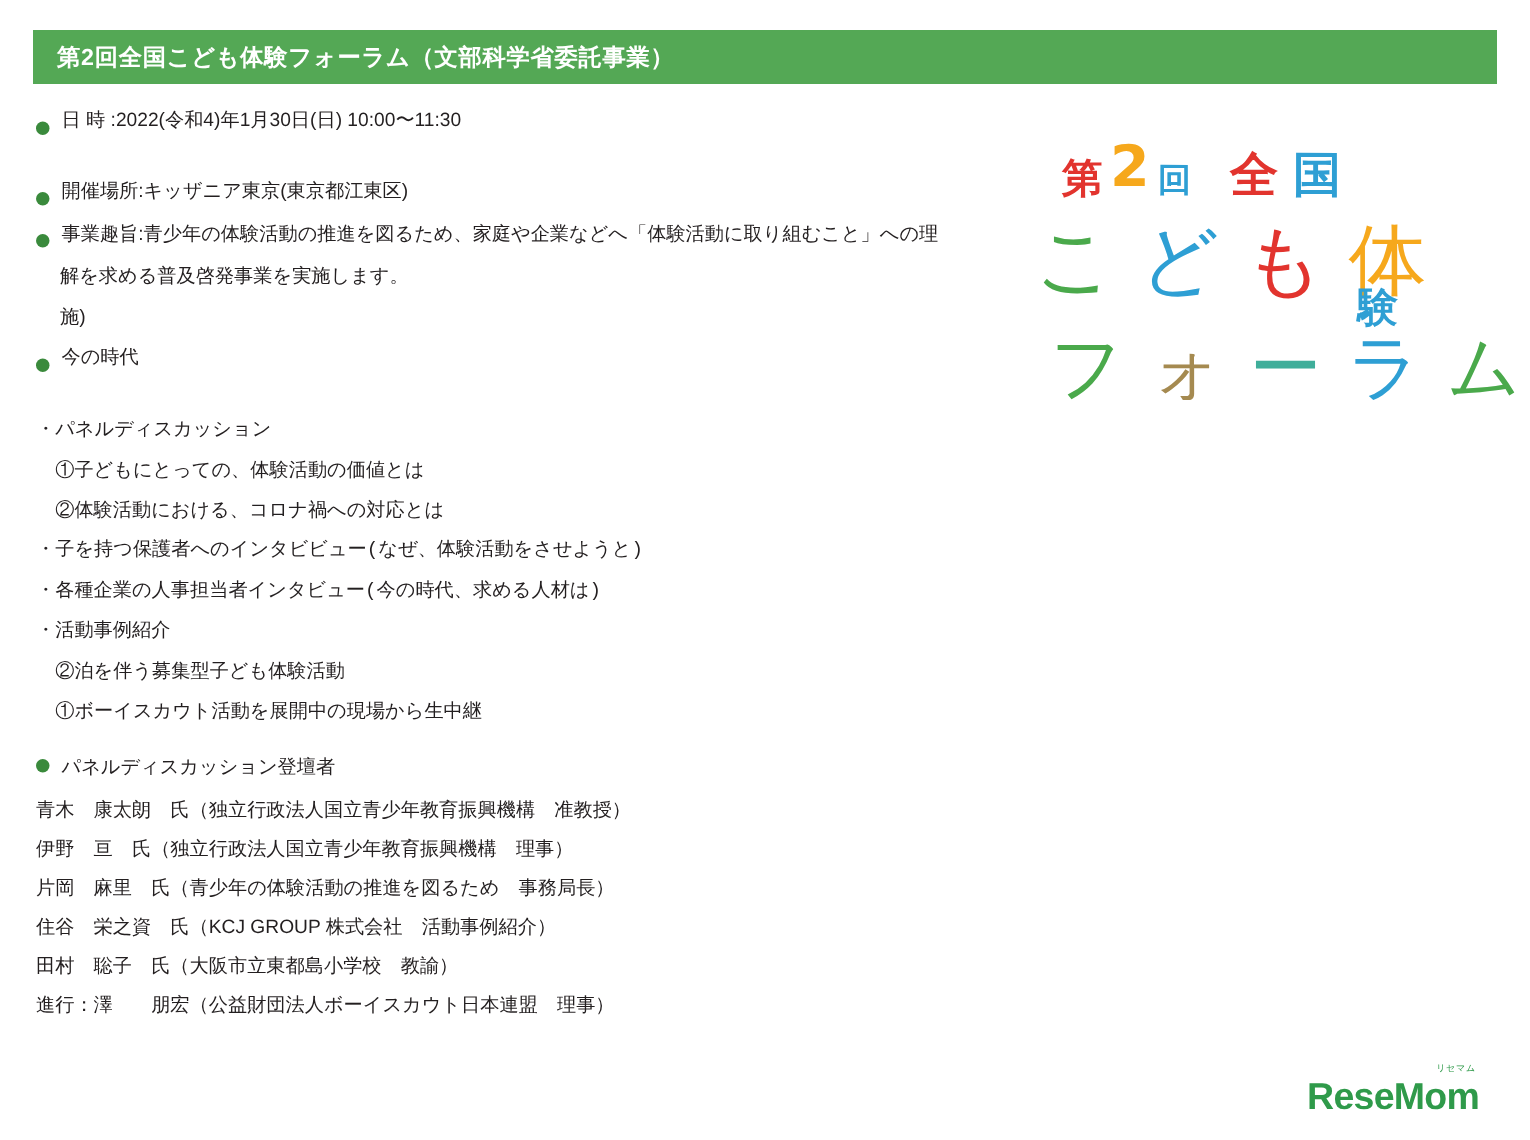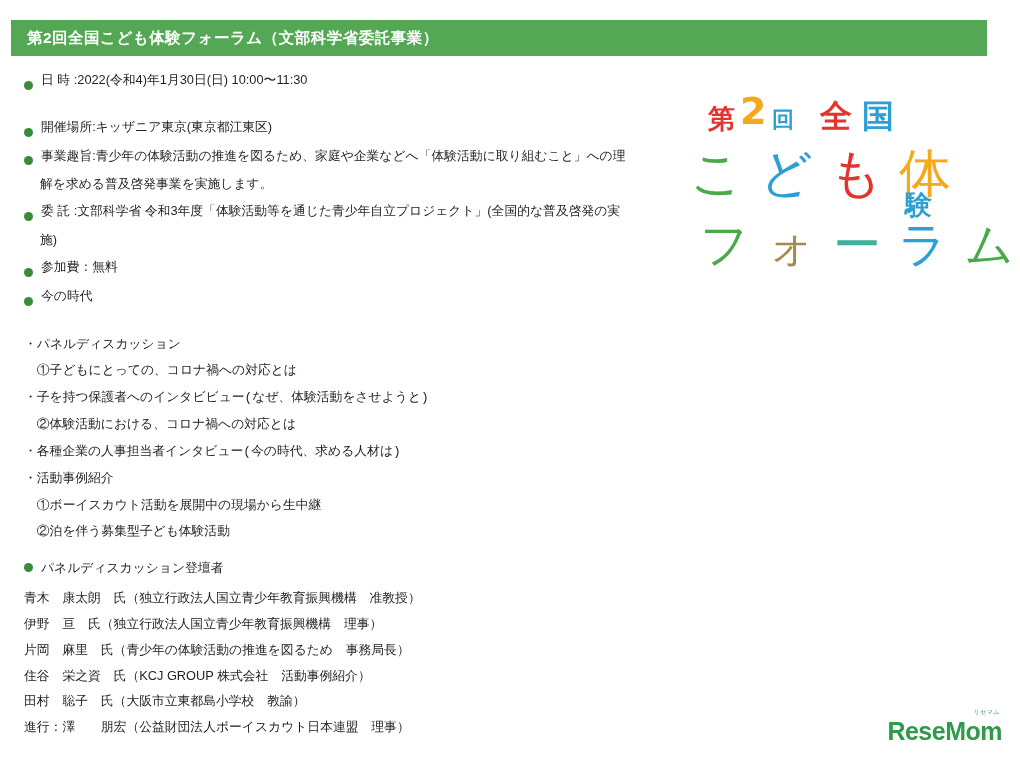--- a/index.html
+++ b/index.html
@@ -18,21 +18,21 @@
   }
   .page {
     position: relative;
     width: 1020px;
     height: 760px;
     background: #fff;
   }
   
   .header-band {
     position: absolute;
-    left: 11px;
+    left: 22px;
     top: 20px;
     width: 976px;
     height: 36px;
     background: #54a855;
     display: flex;
     align-items: center;
   }
   .header-title {
     color: #ffffff;
     font-size: 15.5px;
@@ -182,21 +182,21 @@
     left: 10px;
     top: 118px;
     font-size: 48px;
     font-weight: normal;
     letter-spacing: 2px;
     white-space: nowrap;
   }
   
   .watermark {
     position: absolute;
-    right: 18px;
+    right: 34px;
     bottom: 14px;
     display: flex;
     align-items: center;
     font-weight: bold;
   }
   .wm-rese {
     font-size: 25px;
     color: #2f9a4a;
     letter-spacing: -0.5px;
   }
@@ -238,45 +238,37 @@
       <span class="bullet-dot"></span>
       <span class="bullet-text">開催場所:キッザニア東京(東京都江東区)</span>
     </div>
 
     <div class="bullet-row">
       <span class="bullet-dot"></span>
       <span class="bullet-text">事業趣旨:青少年の体験活動の推進を図るため、家庭や企業などへ「体験活動に取り組むこと」への理</span>
     </div>
     <div class="indent-1">解を求める普及啓発事業を実施します。</div>
 
-    <div class="bullet-row">
-      <span class="bullet-dot"></span>
-      <span class="bullet-text">委 託 :文部科学省 令和3年度「体験活動等を通じた青少年自立プロジェクト」(全国的な普及啓発の実</span>
-    </div>
     <div class="indent-1">施)</div>
 
-    <div class="bullet-row">
-      <span class="bullet-dot"></span>
-      <span class="bullet-text">参加費：無料</span>
-    </div>
 
     <div class="bullet-row">
       <span class="bullet-dot"></span>
       <span class="bullet-text">今の時代</span>
     </div>
 
     <div class="list-block">
       <div class="plain-row">・パネルディスカッション</div>
-      <div class="plain-row">　①子どもにとっての、コロナ禍への対応とは</div>
+      <div class="plain-row">　①子どもにとっての、体験活動の価値とは</div>
+      <div class="plain-row">　②体験活動における、コロナ禍への対応とは</div>
       <div class="plain-row">・子を持つ保護者へのインタビビュー(なぜ、体験活動をさせようと)</div>
-      <div class="plain-row">　②体験活動における、コロナ禍への対応とは</div>
       <div class="plain-row">・各種企業の人事担当者インタビュー(今の時代、求める人材は)</div>
       <div class="plain-row">・活動事例紹介</div>
+      <div class="plain-row">　②泊を伴う募集型子ども体験活動</div>
       <div class="plain-row">　①ボーイスカウト活動を展開中の現場から生中継</div>
-      <div class="plain-row">　②泊を伴う募集型子ども体験活動</div>
     </div>
 
     <div class="panel-head">
       <span class="bullet-dot"></span>
       <span class="bullet-text">パネルディスカッション登壇者</span>
     </div>
 
     <div>
       <div class="speaker-row">青木　康太朗　氏（独立行政法人国立青少年教育振興機構　准教授）</div>
       <div class="speaker-row">伊野　亘　氏（独立行政法人国立青少年教育振興機構　理事）</div>

